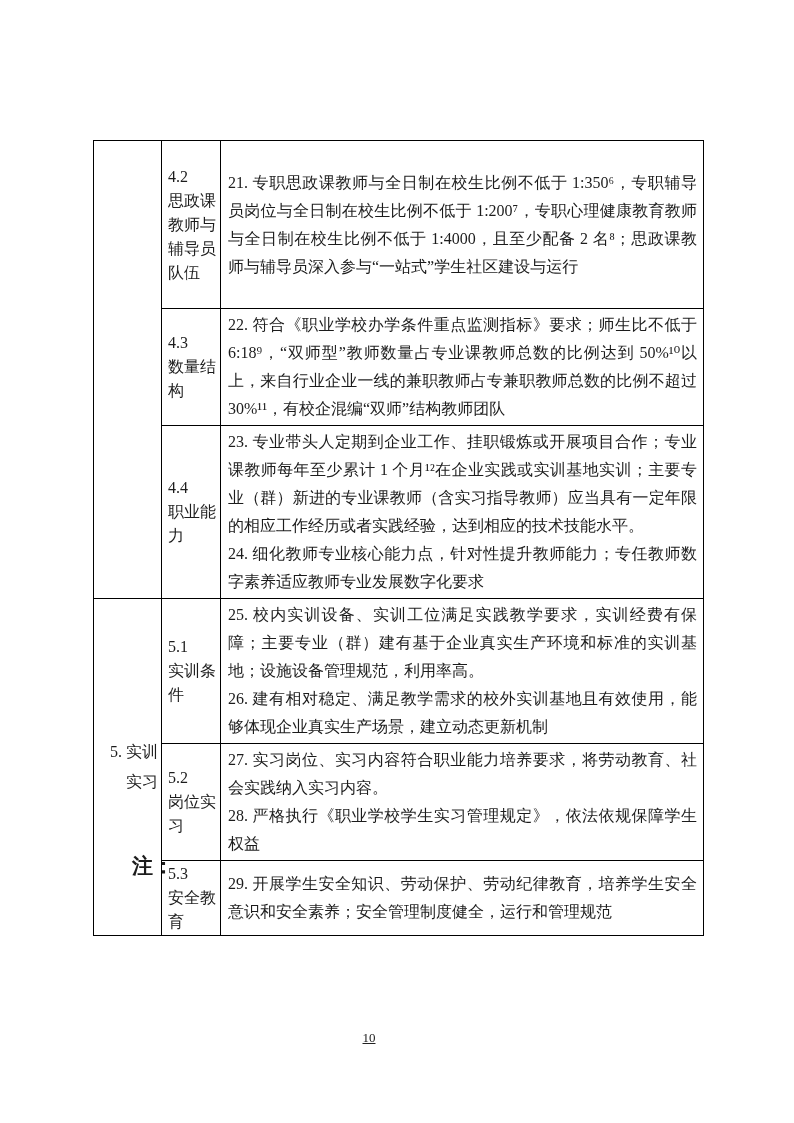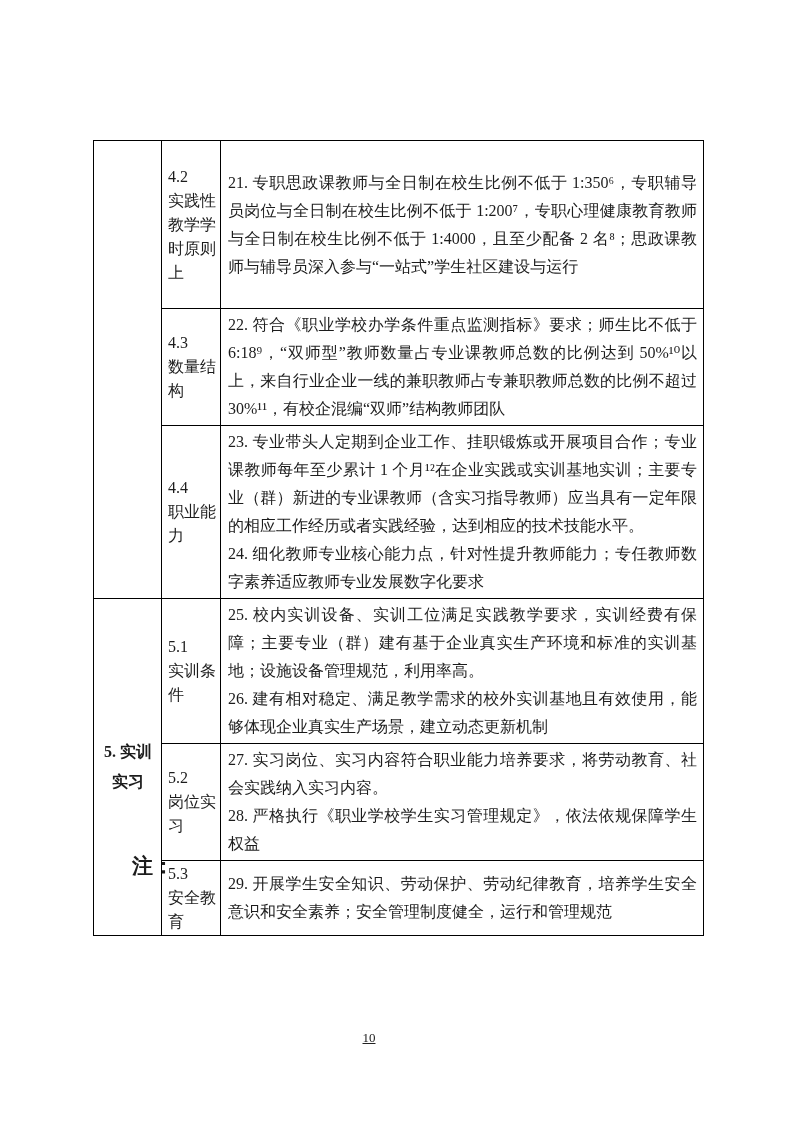--- a/index.html
+++ b/index.html
@@ -25,22 +25,21 @@
   }
   .r1{height:168px;}
   .r2{height:100px;}
   .r3{height:140px;}
   .r4{height:123px;}
   .r5{height:96px;margin-top:48px;}
   .r6{height:75px;}
   td.cat{
     padding:0 3px 0 4px;
     line-height:30px;
-    text-align:center;
-    font-weight:bold;
+    text-align:right;
   }
   td.sub{
     padding:0 4px 0 6px;
     line-height:24px;
   }
   td.sub .code{display:block;}
   td.sub .nm{display:block;}
   td.content{
     padding:2px 6px 2px 7px;
     line-height:28px;
@@ -69,21 +68,21 @@
       <col style="width:59px">
       <col style="width:483px">
     </colgroup>
     <tbody>
       <tr class="r1">
         <td class="cat" rowspan="3">
           <span></span>
         </td>
         <td class="sub">
           <span class="code">4.2</span>
-          <span class="nm">实践性教学学时原则上</span>
+          <span class="nm">思政课教师与辅导员队伍</span>
         </td>
         <td class="content">
           <p>21. 专职思政课教师与全日制在校生比例不低于 1:350⁶，专职辅导员岗位与全日制在校生比例不低于 1:200⁷，专职心理健康教育教师与全日制在校生比例不低于 1:4000，且至少配备 2 名⁸；思政课教师与辅导员深入参与“一站式”学生社区建设与运行</p>
         </td>
       </tr>
 
       <tr class="r2">
         <td class="sub">
           <span class="code">4.3</span>
           <span class="nm">数量结构</span>

